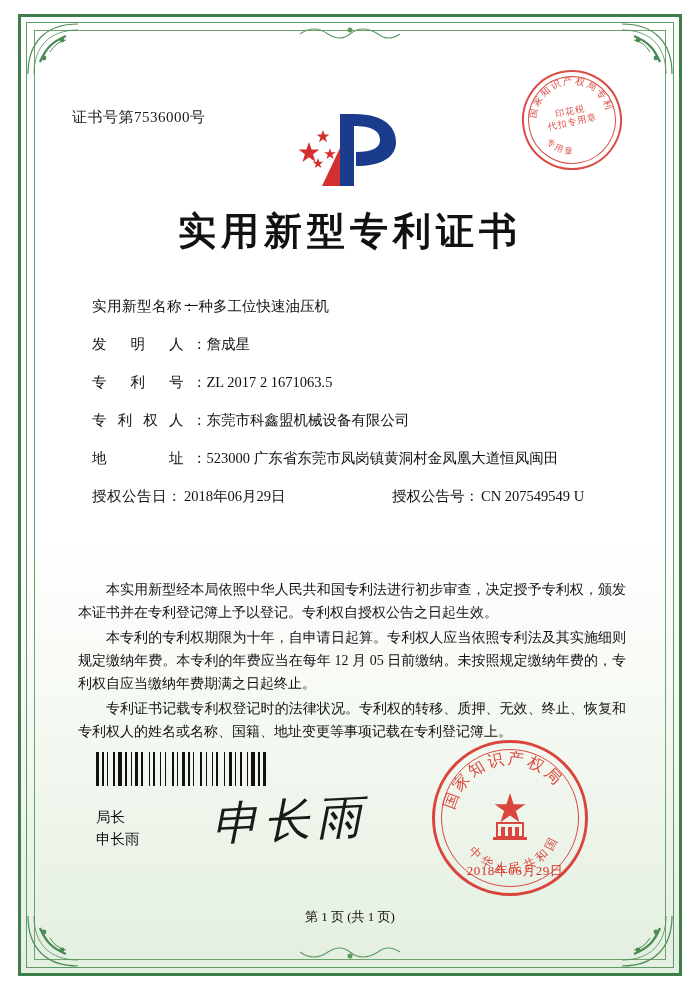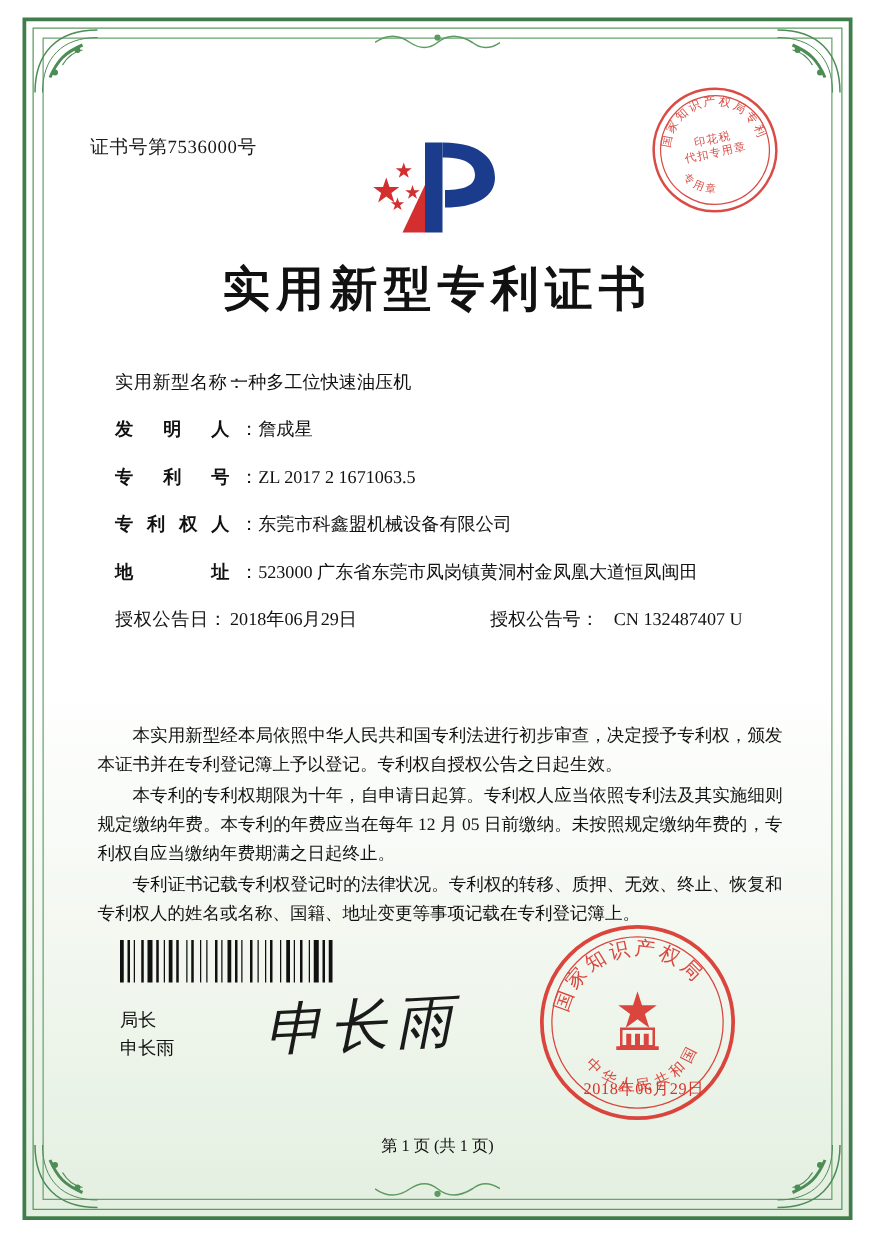--- a/index.html
+++ b/index.html
@@ -153,21 +153,20 @@
     letter-spacing: 0.5px;
     white-space: nowrap;
   }
   .field-label.spread {
     display: inline-block;
     text-align: justify;
     text-align-last: justify;
     width: 84px;
     flex: 0 0 92px;
     padding-right: 8px;
-    font-weight: bold;
   }
   .field-value {
     flex: 1;
   }
   .field-value .second-line {
     display: block;
     padding-left: 84px;
   }
   .row-two-col {
     display: flex;
@@ -411,22 +410,22 @@
         <span>523000 广东省东莞市凤岗镇黄洞村金凤凰大道恒凤闽田</span>
       </span>
     </div>
 
     <div class="row-two-col">
       <div class="col left">
         <span class="field-label">授权公告日：</span>
         <span class="field-value">2018年06月29日</span>
       </div>
       <div class="col">
-        <span style="margin-right:12px;">授权公告号：</span>
-        <span>CN 132487407 U</span>
+        <span style="margin-right:2px;">授权公告号：</span>
+        <span>CN 207549549 U</span>
       </div>
     </div>
   </div>
 
   <div class="paragraphs">
     <p>本实用新型经本局依照中华人民共和国专利法进行初步审查，决定授予专利权，颁发本证书并在专利登记簿上予以登记。专利权自授权公告之日起生效。</p>
     <p>本专利的专利权期限为十年，自申请日起算。专利权人应当依照专利法及其实施细则规定缴纳年费。本专利的年费应当在每年 12 月 05 日前缴纳。未按照规定缴纳年费的，专利权自应当缴纳年费期满之日起终止。</p>
     <p>专利证书记载专利权登记时的法律状况。专利权的转移、质押、无效、终止、恢复和专利权人的姓名或名称、国籍、地址变更等事项记载在专利登记簿上。</p>
   </div>
 

